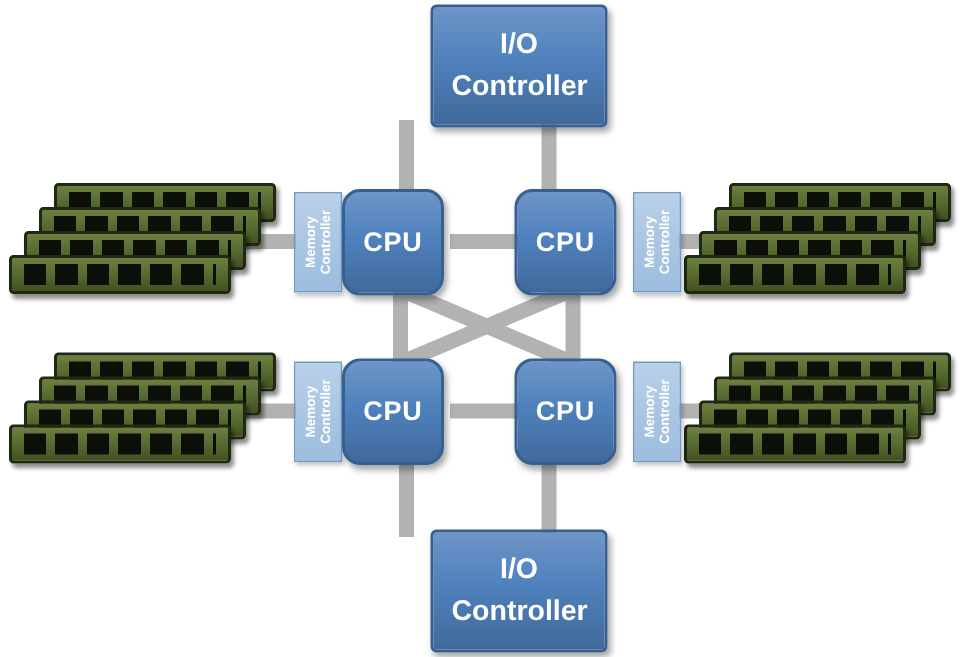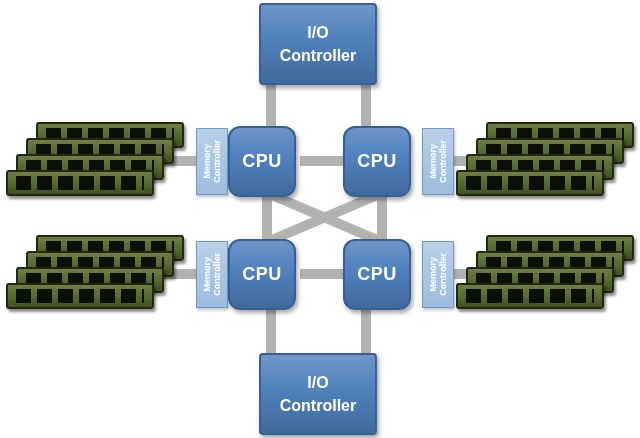--- a/index.html
+++ b/index.html
@@ -9,21 +9,21 @@
   }
   .wires{position:absolute;left:0;top:0;width:640px;height:438px;}
   .wires line{stroke:#b2b2b2;stroke-width:10;}
   .node{
     position:absolute;display:flex;align-items:center;justify-content:center;
     text-align:center;color:#ffffff;font-weight:bold;
     background:linear-gradient(180deg,#6d95c8 0%,#4f81bd 45%,#41699b 100%);
     border:2px solid #36608f;box-sizing:border-box;
     box-shadow:2px 3px 4px rgba(0,0,0,0.35);
   }
-  .io{width:118px;height:82px;border-radius:4px;font-size:16px;line-height:1.45;}
+  .io{width:118px;height:82px;border-radius:4px;font-size:19px;line-height:1.45;margin-left:28px;}
   .io span{display:block;width:90px;}
   .io-top{left:259px;top:3px;}
   .io-bottom{left:259px;top:353px;}
   .cpu{width:68px;height:71px;border-radius:12px;font-size:18px;letter-spacing:.5px;}
   .cpu-tl{left:228px;top:126px;}
   .cpu-tr{left:343px;top:126px;}
   .cpu-bl{left:228px;top:239px;}
   .cpu-br{left:343px;top:239px;}
   .memctrl{
     position:absolute;width:32px;height:67px;

